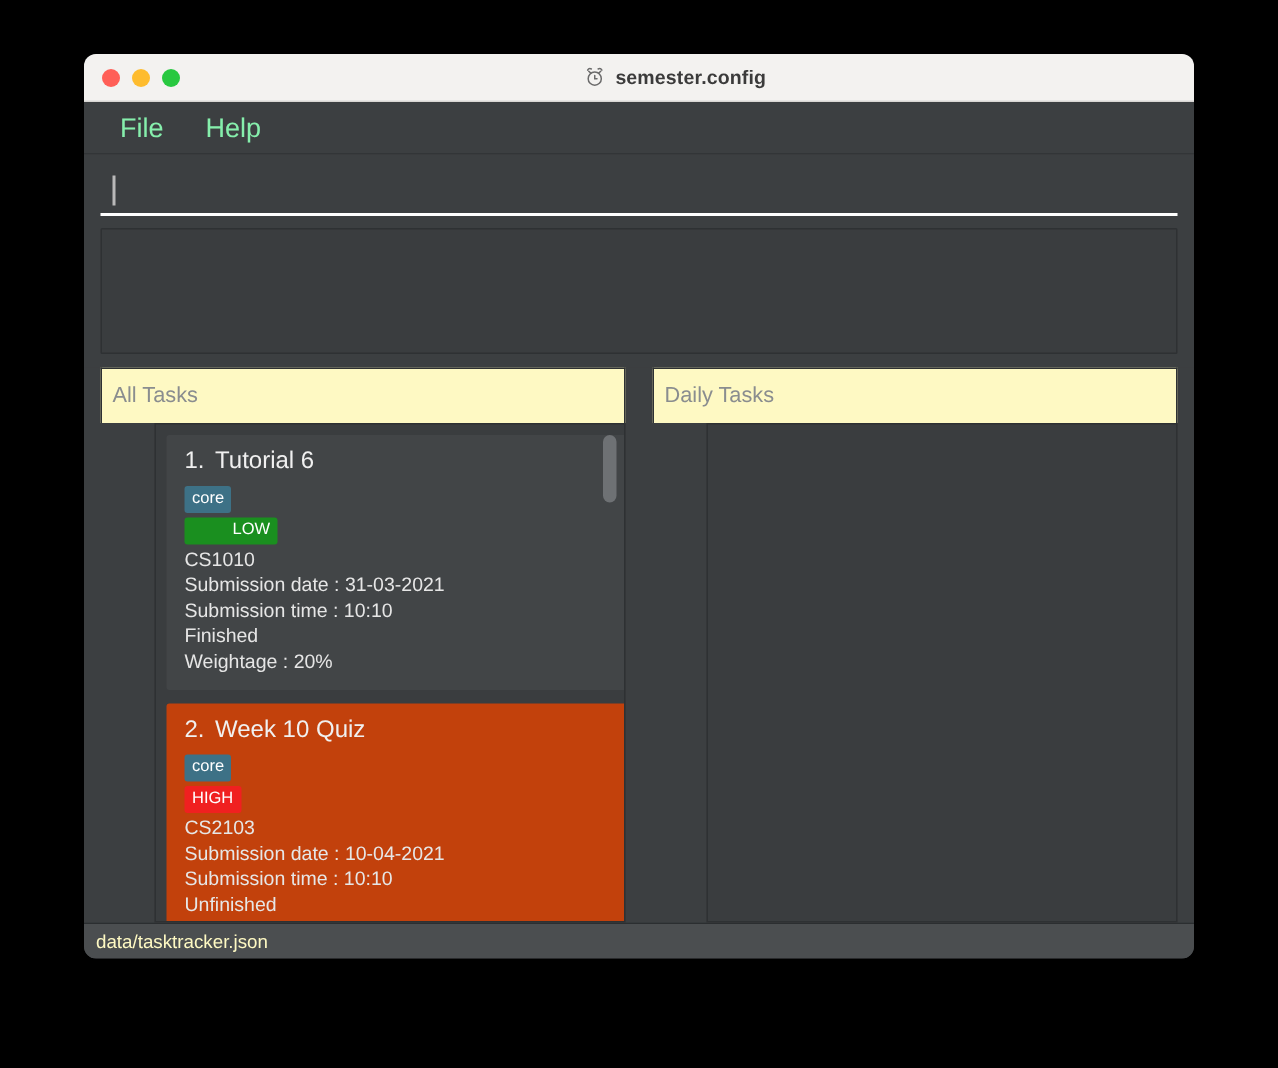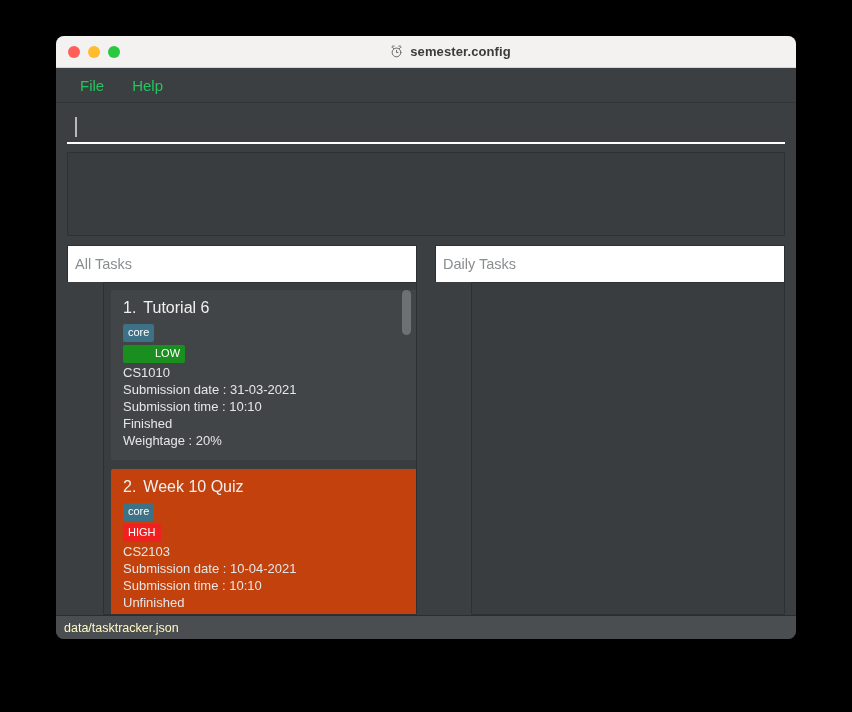--- a/index.html
+++ b/index.html
@@ -75,22 +75,22 @@
     height: 34px;
     min-height: 34px;
     background: #3c3f41;
     display: flex;
     align-items: center;
     padding-left: 14px;
     gap: 8px;
     border-bottom: 1px solid #323537;
   }
   .menu-item {
-    color: #22c55e;
-    font-size: 15px;
+    color: #86efac;
+    font-size: 18px;
     padding: 4px 10px;
     border-radius: 3px;
     cursor: default;
   }
 
   
   #command-area {
     background: #3c3f41;
     padding: 9px 11px 0 11px;
   }
@@ -147,21 +147,21 @@
     flex-direction: column;
     padding: 0 9px 0 11px;
   }
   .panel.right { padding: 0 11px 0 9px; }
 
   .panel-header {
     height: 36px;
     min-height: 36px;
     border: 1px solid #2e3133;
     border-bottom: none;
-    background: #ffffff;
+    background: #fef9c3;
     display: flex;
     align-items: center;
     padding-left: 7px;
   }
   .panel-header-label {
     color: #8a8d8f;
     font-size: 14.5px;
   }
   .panel-body {
     flex: 1;

